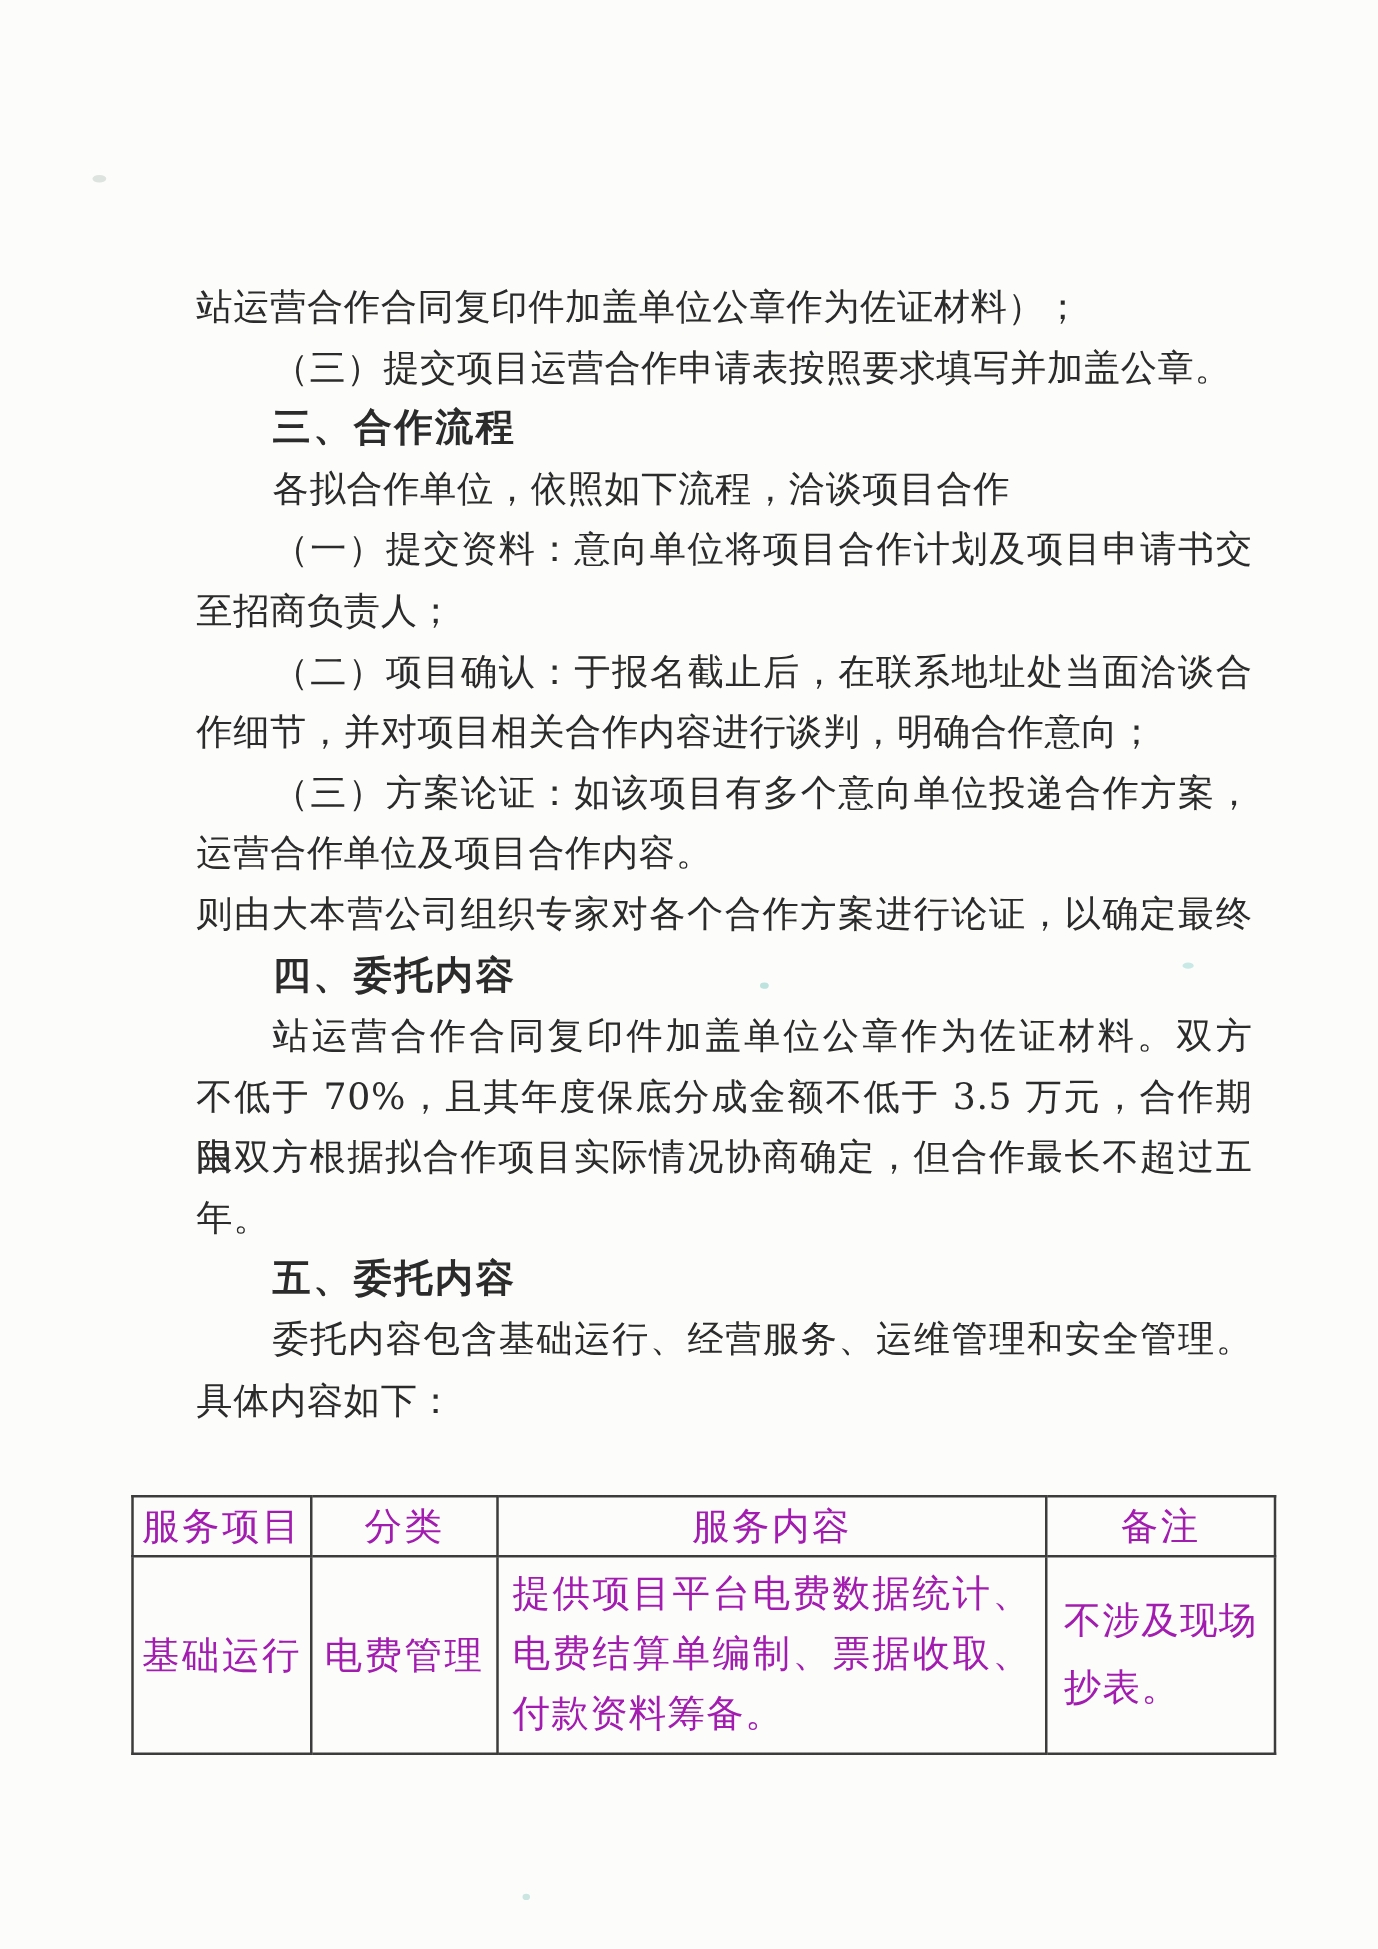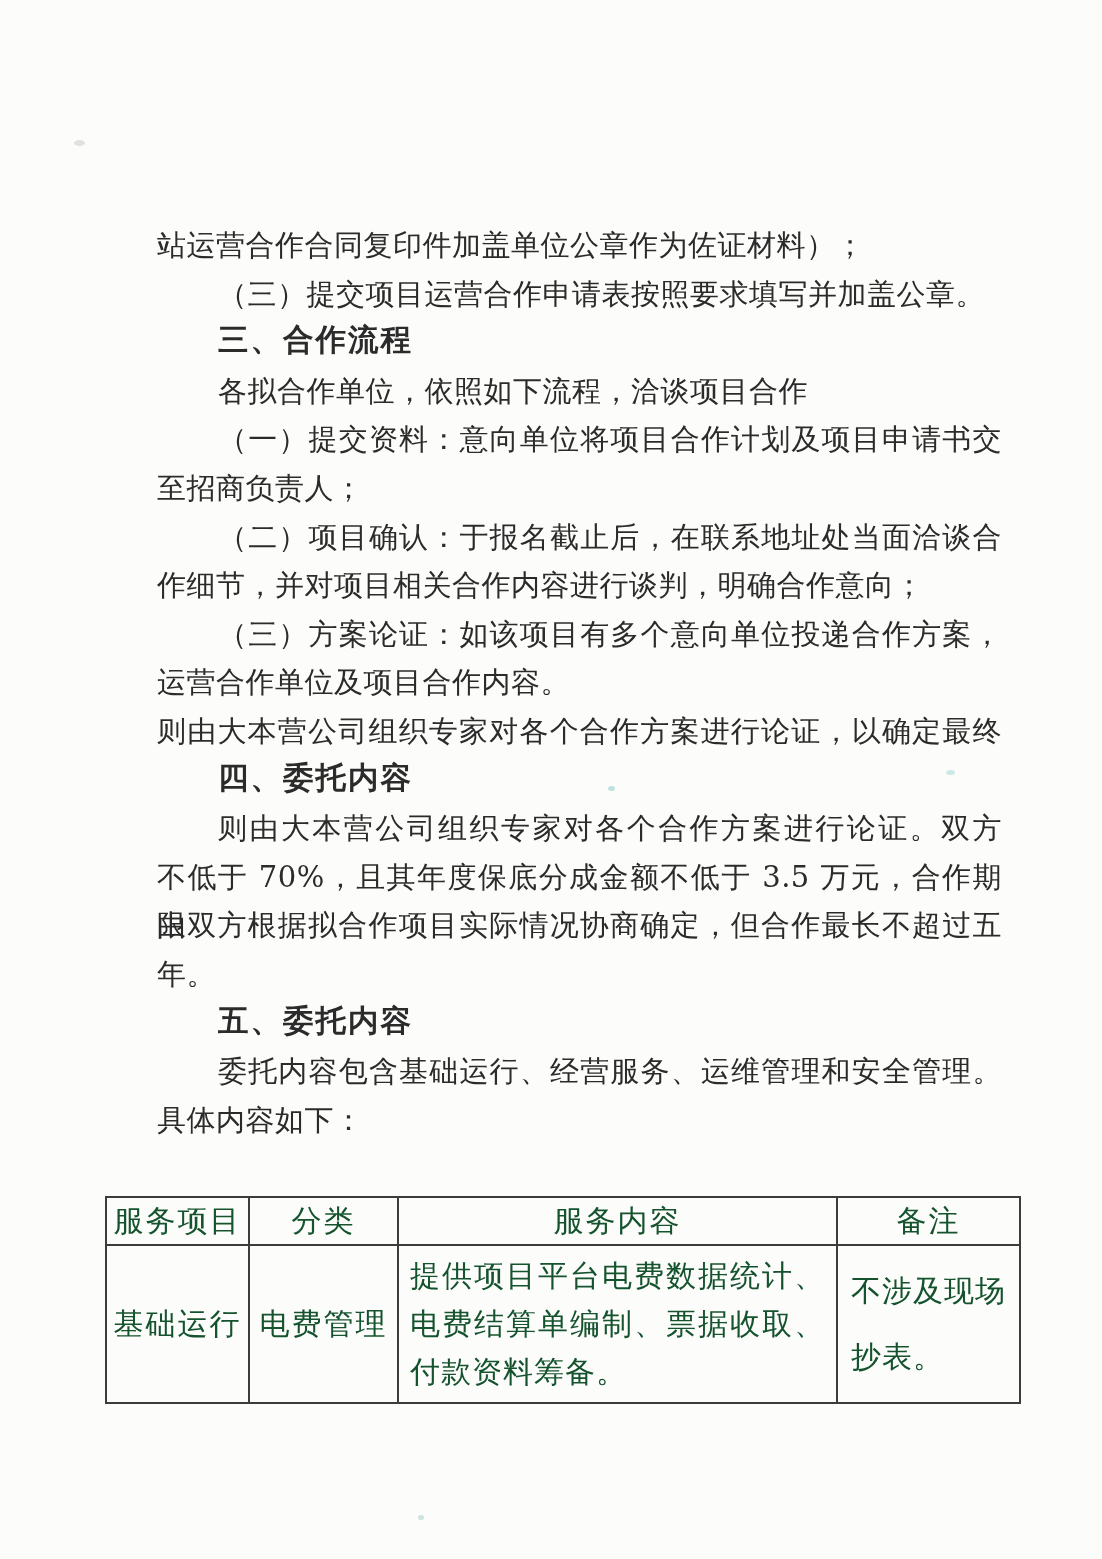--- a/index.html
+++ b/index.html
@@ -25,33 +25,33 @@
     white-space:normal;
     letter-spacing:0.5px;
   }
   .ind { padding-left:61px; }
   .fill {
     text-align:justify;
     text-align-last:justify;
   }
   .head {
     font-weight:bold;
-    font-family:Liberation Mono, monospace;
+    font-family:Liberation Serif, serif;
     font-size:30.5px;
     letter-spacing:2px;
   }
   table.svc {
     position:absolute;
     left:105px;
     top:1196px;
     width:914px;
     border-collapse:collapse;
     table-layout:fixed;
     font-size:30px;
-    color:#14532d;
+    color:#a21caf;
   }
   table.svc th, table.svc td {
     border:2px solid #3c3c3c;
     font-weight:normal;
     background:transparent;
   }
   table.svc thead th {
     height:44px;
     text-align:center;
     letter-spacing:2px;
@@ -67,21 +67,21 @@
     vertical-align:middle;
     text-align:justify;
     padding:6px 11px;
     line-height:48px;
     letter-spacing:1px;
   }
   td.c4 {
     vertical-align:middle;
     text-align:justify;
     padding:6px 13px;
-    line-height:66px;
+    line-height:54px;
     letter-spacing:1px;
   }
   .speck { position:absolute; border-radius:50%; pointer-events:none; }
   .s1 { left:74px;  top:140px;  width:11px; height:6px; background:rgba(140,160,150,0.28); }
   .s2 { left:608px; top:786px;  width:7px;  height:5px; background:rgba(0,150,140,0.25); }
   .s3 { left:946px; top:770px;  width:9px;  height:5px; background:rgba(0,160,150,0.20); }
   .s4 { left:418px; top:1515px; width:6px;  height:5px; background:rgba(90,175,165,0.30); }
 </style>
 </head>
 <body>
@@ -94,21 +94,21 @@
     <div class="ln ind head">三、合作流程</div>
     <div class="ln ind">各拟合作单位，依照如下流程，洽谈项目合作</div>
     <div class="ln ind fill">（一）提交资料：意向单位将项目合作计划及项目申请书交</div>
     <div class="ln">至招商负责人；</div>
     <div class="ln ind fill">（二）项目确认：于报名截止后，在联系地址处当面洽谈合</div>
     <div class="ln">作细节，并对项目相关合作内容进行谈判，明确合作意向；</div>
     <div class="ln ind fill">（三）方案论证：如该项目有多个意向单位投递合作方案，</div>
     <div class="ln">运营合作单位及项目合作内容。</div>
     <div class="ln fill">则由大本营公司组织专家对各个合作方案进行论证，以确定最终</div>
     <div class="ln ind head">四、委托内容</div>
-    <div class="ln ind fill">则由大本营公司组织专家对各个合作方案进行论证。双方</div>
+    <div class="ln ind fill">站运营合作合同复印件加盖单位公章作为佐证材料。双方</div>
     <div class="ln fill">不低于 70%，且其年度保底分成金额不低于 3.5 万元，合作期限</div>
     <div class="ln fill">由双方根据拟合作项目实际情况协商确定，但合作最长不超过五</div>
     <div class="ln">年。</div>
     <div class="ln ind head">五、委托内容</div>
     <div class="ln ind fill">委托内容包含基础运行、经营服务、运维管理和安全管理。</div>
     <div class="ln">具体内容如下：</div>
   </div>
 
   <table class="svc">
     <colgroup>

